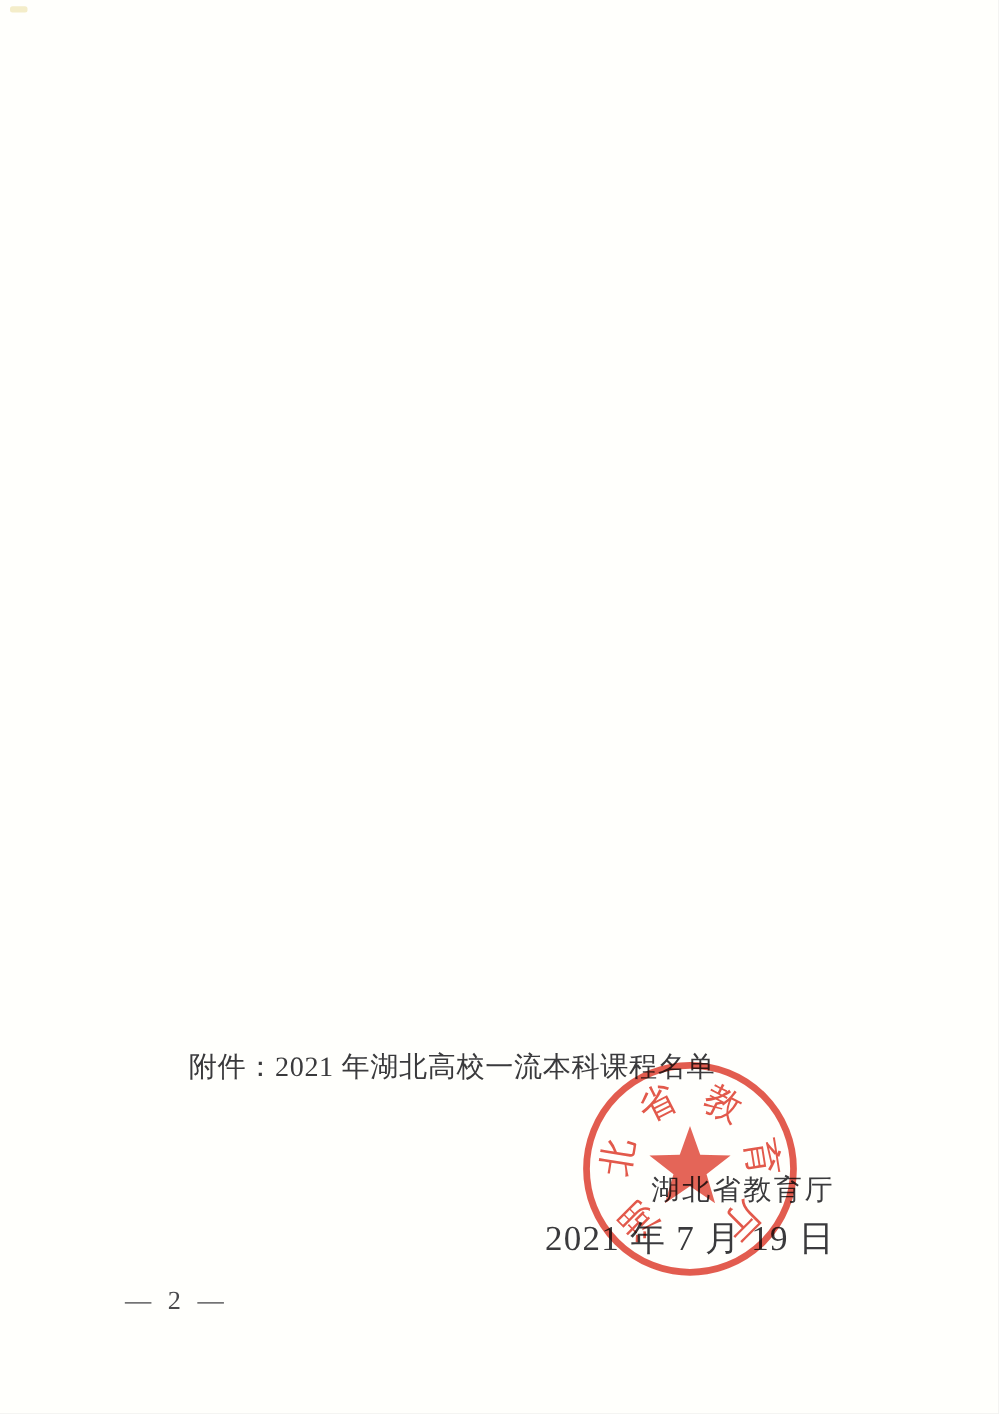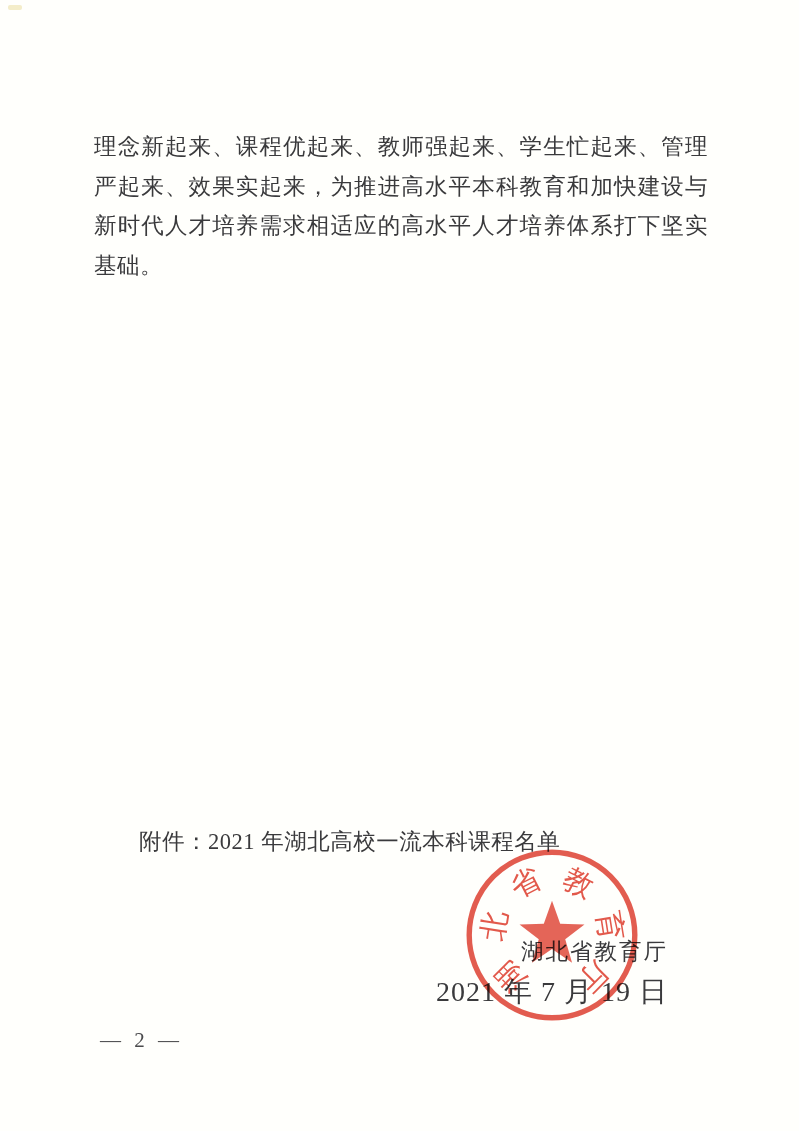--- a/index.html
+++ b/index.html
@@ -32,21 +32,21 @@
     letter-spacing: 0.5px;
   }
   .para.indent {
     text-indent: 2em;
   }
   .attachment {
     position: absolute;
     left: 94px;
     top: 822px;
     width: 614px;
-    margin: 0;
+    margin: 12px;
     font-size: 22.5px;
     line-height: 39px;
     text-indent: 2em;
     letter-spacing: 0.5px;
   }
   .signature-block {
     position: absolute;
     left: 426px;
     top: 932px;
     width: 242px;
@@ -92,21 +92,20 @@
   }
 </style>
 </head>
 <body>
 
 <div class="page">
 
   <div class="scan-speck"></div>
 
   <div class="body-text">
-    <p class="para">理念新起来、课程优起来、教师强起来、学生忙起来、管理严起来、效果实起来，为推进高水平本科教育和加快建设与新时代人才培养需求相适应的高水平人才培养体系打下坚实基础。</p>
   </div>
 
   <p class="attachment">附件：2021 年湖北高校一流本科课程名单</p>
 
   <div class="signature-block">
     <div class="signature-issuer">湖北省教育厅</div>
     <div class="signature-date">2021 年 7 月 19 日</div>
   </div>
 
   <svg class="seal" viewBox="0 0 200 200" xmlns="http://www.w3.org/2000/svg">

